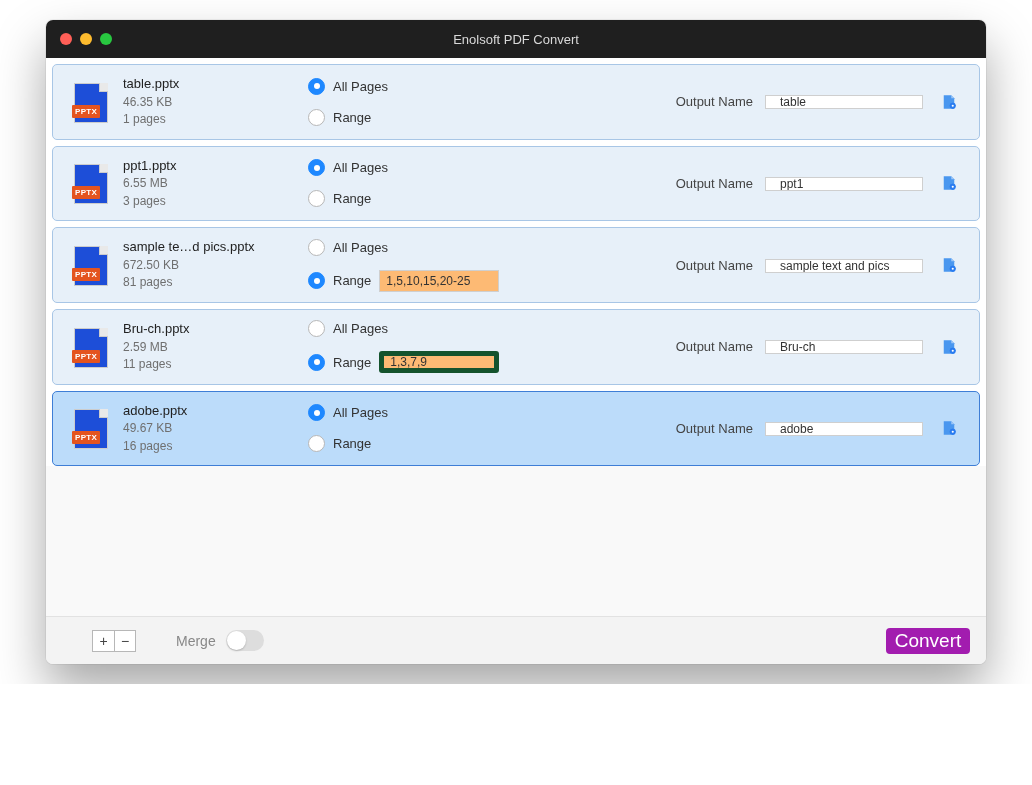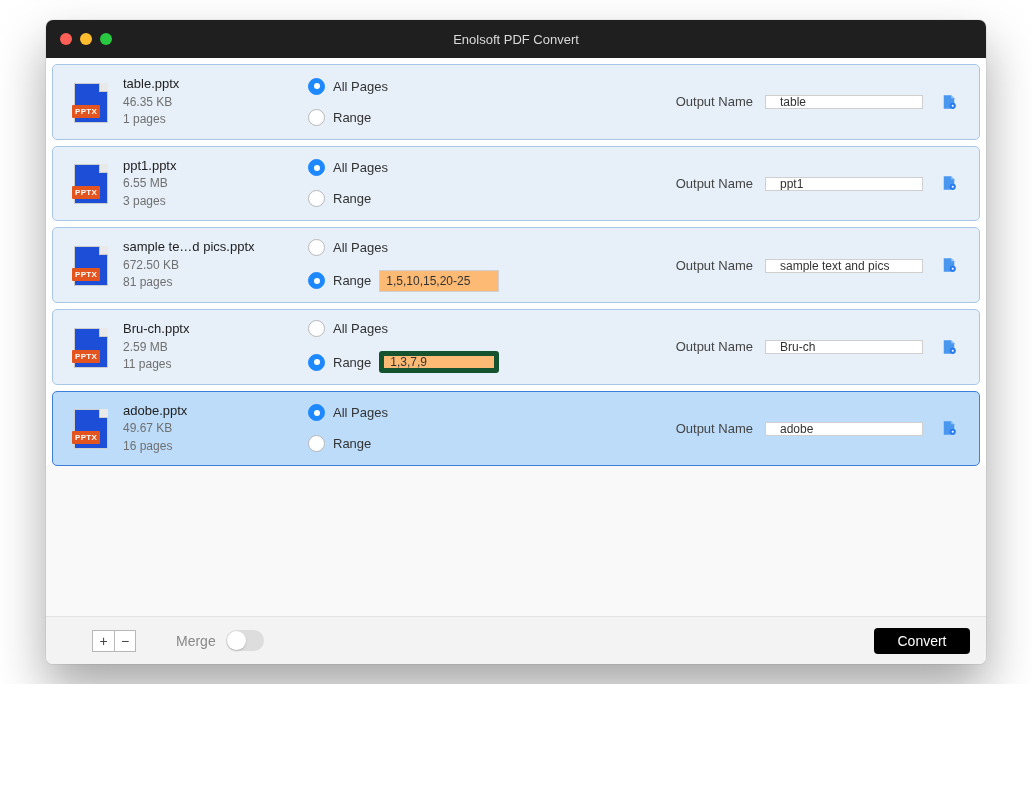--- a/index.html
+++ b/index.html
@@ -206,26 +206,26 @@
     border-radius: 11px;
     position: relative;
   }
   .knob {
     width: 19px; height: 19px; border-radius: 50%;
     background: #fff; position: absolute; top: 1px; left: 1px;
     box-shadow: 0 1px 2px rgba(0,0,0,.2);
   }
   .convert {
     margin-left: auto;
-    background: #000000;
+    background: #a21caf;
     color: #fff;
     border: none;
-    font-size: 14px;
+    font-size: 19px;
     height: 26px;
-    width: 96px;
+    width: 84px;
     border-radius: 4px;
     text-align: center;
     line-height: 26px;
   }
 </style>
 </head>
 <body>
 
 <div class="window">
 

